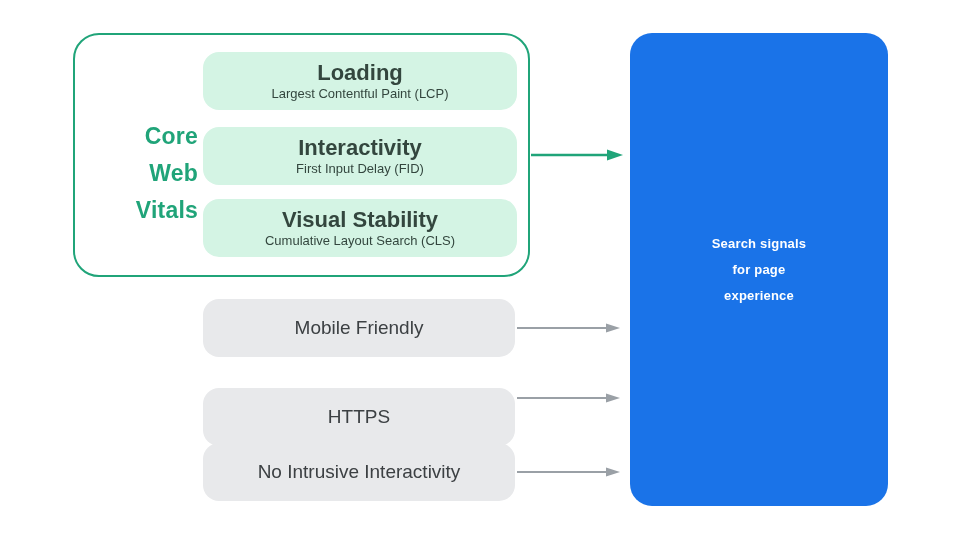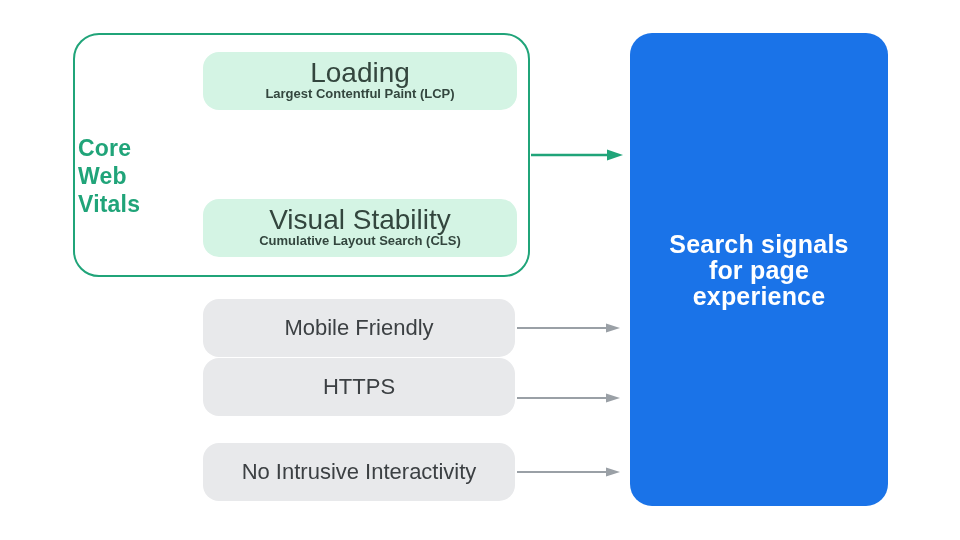--- a/index.html
+++ b/index.html
@@ -23,26 +23,26 @@
     width: 457px;
     height: 244px;
     border: 2px solid var(--green, #20A479);
     border-radius: 26px;
     box-sizing: border-box;
     background: #ffffff;
   }
   .cwv-label {
     position: absolute;
     left: 78px;
-    top: 134px;
+    top: 118px;
     width: 120px;
-    text-align: left;
+    text-align: right;
     font-size: 23px;
     font-weight: 700;
-    line-height: 28px;
+    line-height: 37px;
     color: var(--green, #20A479);
     white-space: pre-line;
     letter-spacing: 0.2px;
   }
   .vital-box {
     position: absolute;
     left: 203px;
     width: 314px;
     height: 58px;
     background: var(--green-light, #D4F4E4);
@@ -50,68 +50,68 @@
     display: flex;
     flex-direction: column;
     align-items: center;
     justify-content: center;
     text-align: center;
   }
   .vital-box.v1 { top: 52px; }
   .vital-box.v2 { top: 127px; }
   .vital-box.v3 { top: 199px; text-align: right; }
   .vital-title {
-    font-size: 28px;
-    font-weight: 400;
+    font-size: 22px;
+    font-weight: 700;
     line-height: 25px;
     color: var(--text-green-dark, #33463E);
   }
   .vital-sub {
     font-size: 13px;
-    font-weight: 700;
+    font-weight: 400;
     line-height: 17px;
     color: var(--text-green-dark, #33463E);
   }
   
   .signal-box {
     position: absolute;
     left: 203px;
     width: 312px;
     height: 58px;
     background: var(--box-gray, #E8E9EB);
     border-radius: 16px;
     display: flex;
     align-items: center;
     justify-content: center;
     text-align: center;
   }
   .signal-box.s1 { top: 299px; }
-  .signal-box.s2 { top: 358px; }
+  .signal-box.s2 { top: 388px; }
   .signal-box.s3 { top: 443px; }
   .signal-label {
-    font-size: 22px;
+    font-size: 19px;
     font-weight: 400;
     color: var(--text-dark, #3C4043);
   }
   
   .result-box {
     position: absolute;
     left: 630px;
     top: 33px;
     width: 258px;
     height: 473px;
     background: var(--blue, #1A73E8);
     border-radius: 22px;
     display: flex;
     align-items: center;
     justify-content: center;
     text-align: center;
   }
   .result-label {
-    font-size: 25px;
+    font-size: 13px;
     font-weight: 700;
     line-height: 26px;
     color: #ffffff;
     white-space: pre-line;
     letter-spacing: 0.2px;
   }
   
   .arrows {
     position: absolute;
     left: 0;
@@ -129,20 +129,24 @@
   <div class="cwv-outline"></div>
   <div class="cwv-label">Core
 Web
 Vitals</div>
 
   <div class="vital-box v1">
     <div class="vital-title">Loading</div>
     <div class="vital-sub">Largest Contentful Paint (LCP)</div>
   </div>
 
+  <div class="vital-box v2">
+    <div class="vital-title">Interactivity</div>
+    <div class="vital-sub">First Input Delay (FID)</div>
+  </div>
 
   <div class="vital-box v3">
     <div class="vital-title">Visual Stability</div>
     <div class="vital-sub">Cumulative Layout Search (CLS)</div>
   </div>
 
   <div class="signal-box s1">
     <span class="signal-label">Mobile Friendly</span>
   </div>
 

